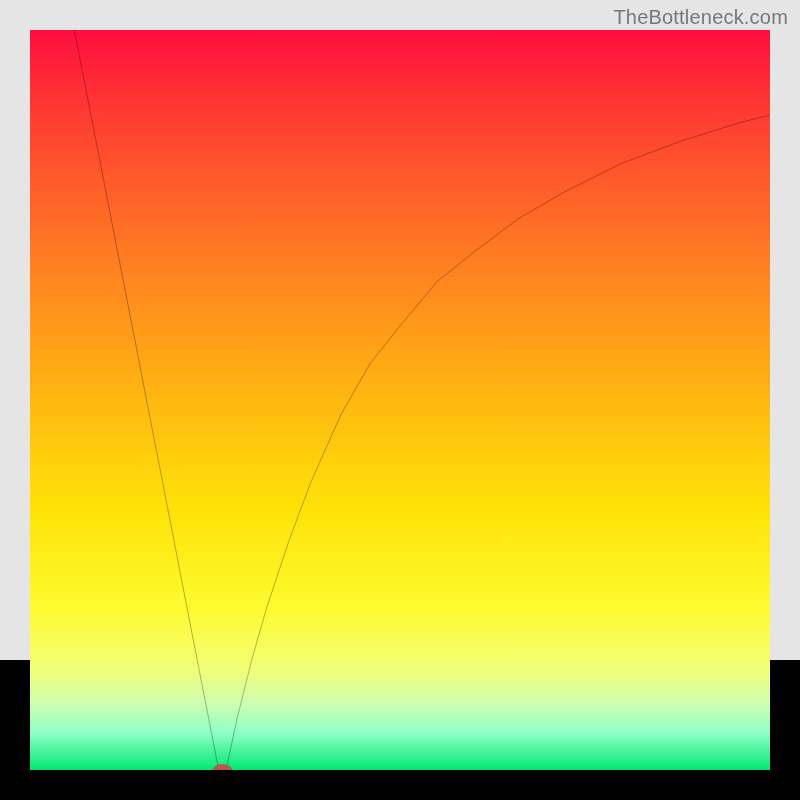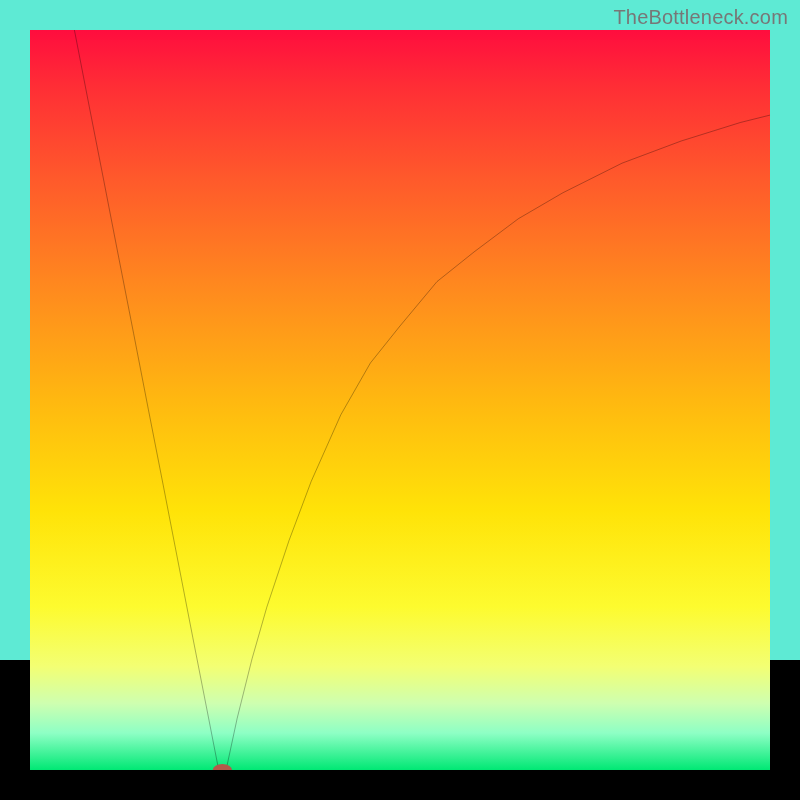--- a/index.html
+++ b/index.html
@@ -10,21 +10,21 @@
     background: #000;
     font-family: Arial, Helvetica, sans-serif;
     overflow: hidden;
   }
   .frame {
     position: absolute;
     left: 0;
     top: 0;
     width: 800px;
     height: 660px;
-    background: #5eead4;
+    background: #e5e5e5;
   }
   .plot {
     position: absolute;
     left: 30px;
     top: 30px;
     width: 740px;
     height: 740px;
     overflow: hidden;
   }
   .attribution {

